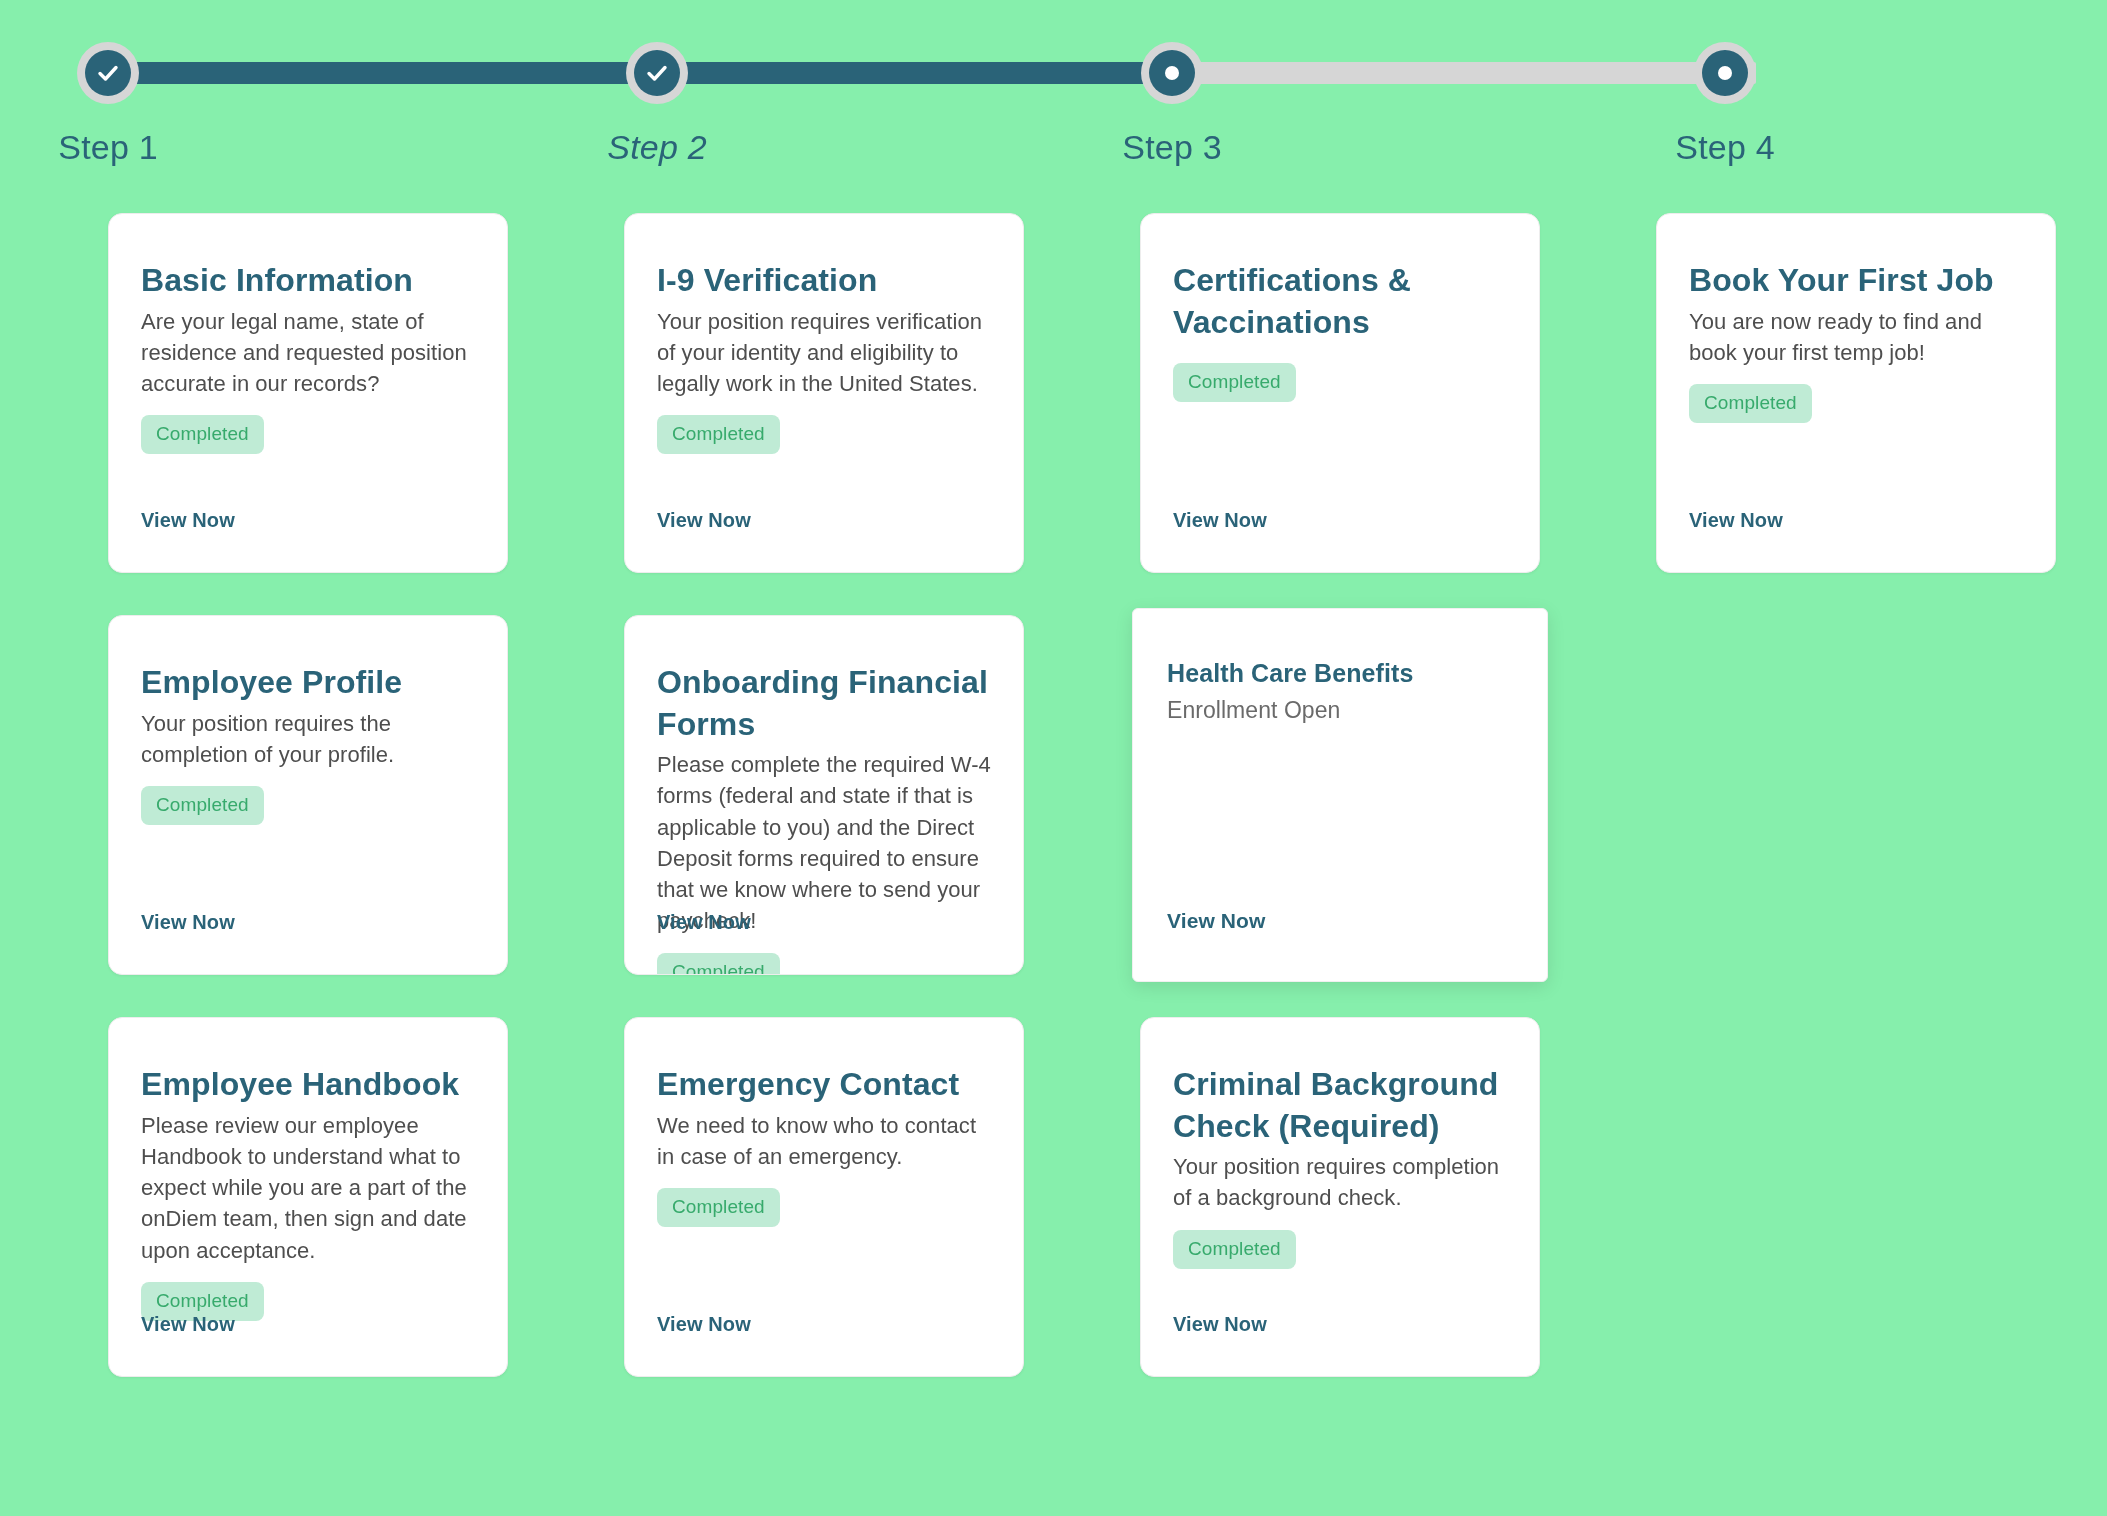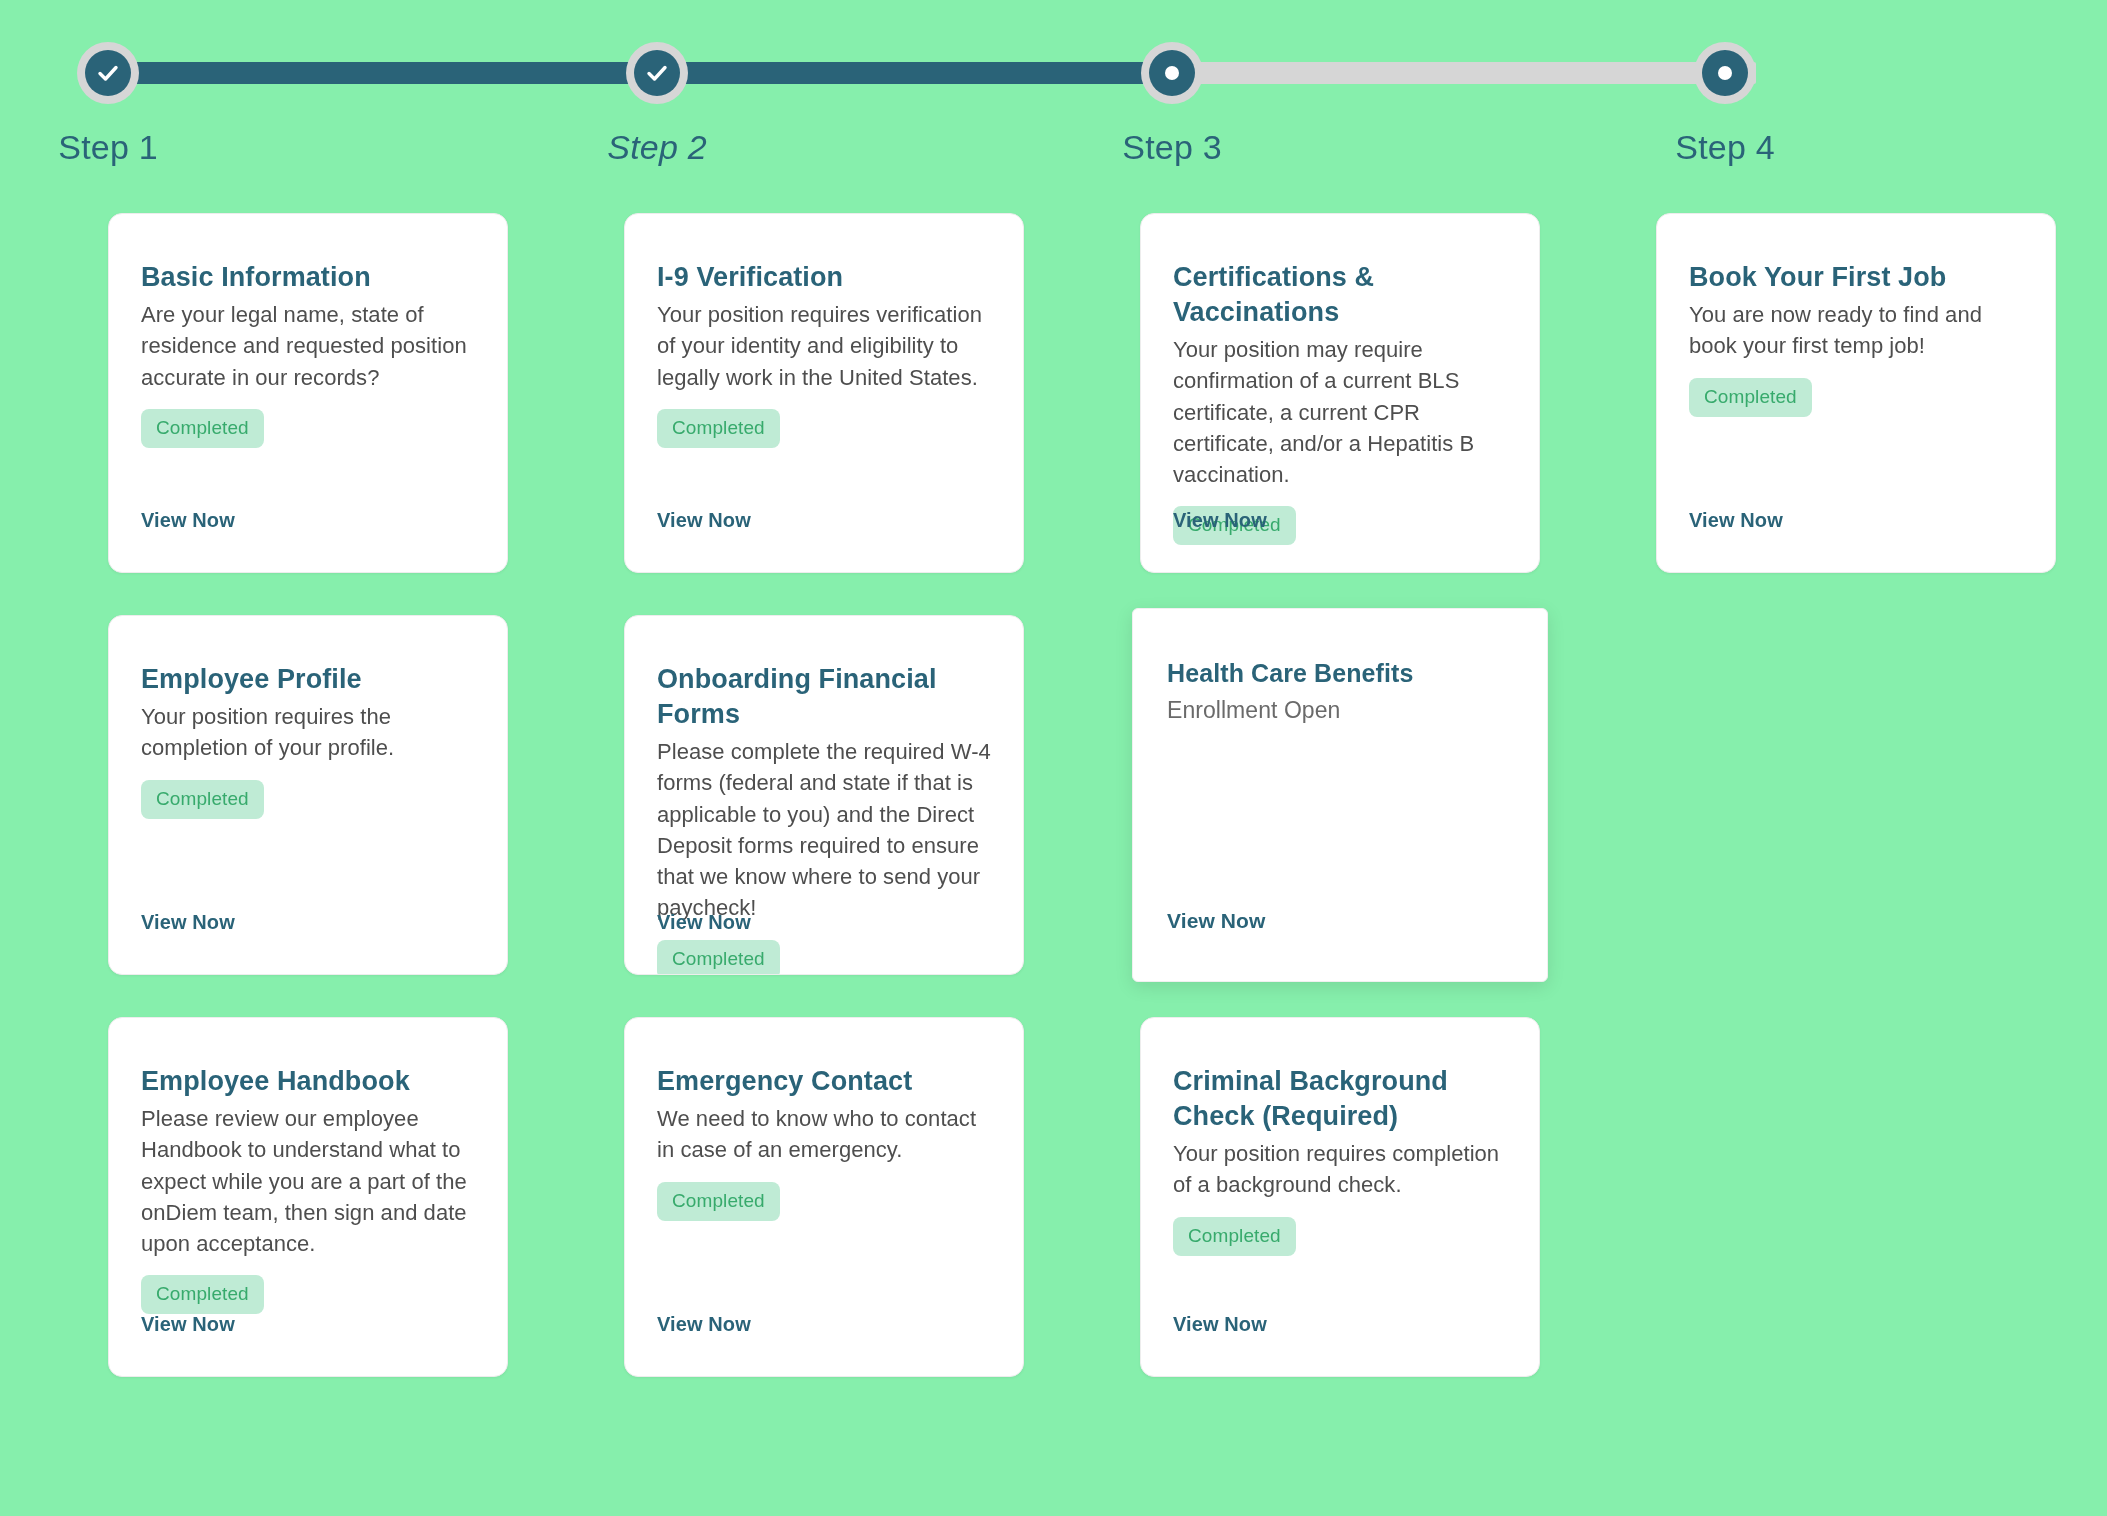--- a/index.html
+++ b/index.html
@@ -129,21 +129,21 @@
     margin-left: -8px;
     margin-top: -7px;
     margin-bottom: 35px;
     border: 1px solid #f0f0f0;
     border-radius: 6px;
     box-shadow: 0 5px 18px rgba(0,0,0,0.10);
     padding: 48px 34px 0 34px;
   }
 
   .card-title {
-    font-size: 27px;
+    font-size: 32px;
     font-weight: 700;
     color: #2a6378;
     line-height: 1.3;
     letter-spacing: 0.1px;
     margin-bottom: 4px;
   }
 
   .card.hovered .card-title {
     font-size: 25px;
   }
@@ -283,21 +283,20 @@
         <div class="card-title">Emergency Contact</div>
         <div class="card-desc">We need to know who to contact in case of an emergency.</div>
         <span class="badge">Completed</span>
         <div class="view-now">View Now</div>
       </div>
     </div>
 
     <div class="col col-2">
       <div class="card">
         <div class="card-title">Certifications &amp; Vaccinations</div>
-        <div class="card-desc">Your position may require confirmation of a current BLS certificate, a current CPR certificate, and/or a Hepatitis B vaccination.</div>
         <span class="badge">Completed</span>
         <div class="view-now">View Now</div>
       </div>
       <div class="card hovered">
         <div class="card-title">Health Care Benefits</div>
         <div class="card-desc">Enrollment Open</div>
         <div class="view-now">View Now</div>
       </div>
       <div class="card">
         <div class="card-title">Criminal Background Check (Required)</div>

